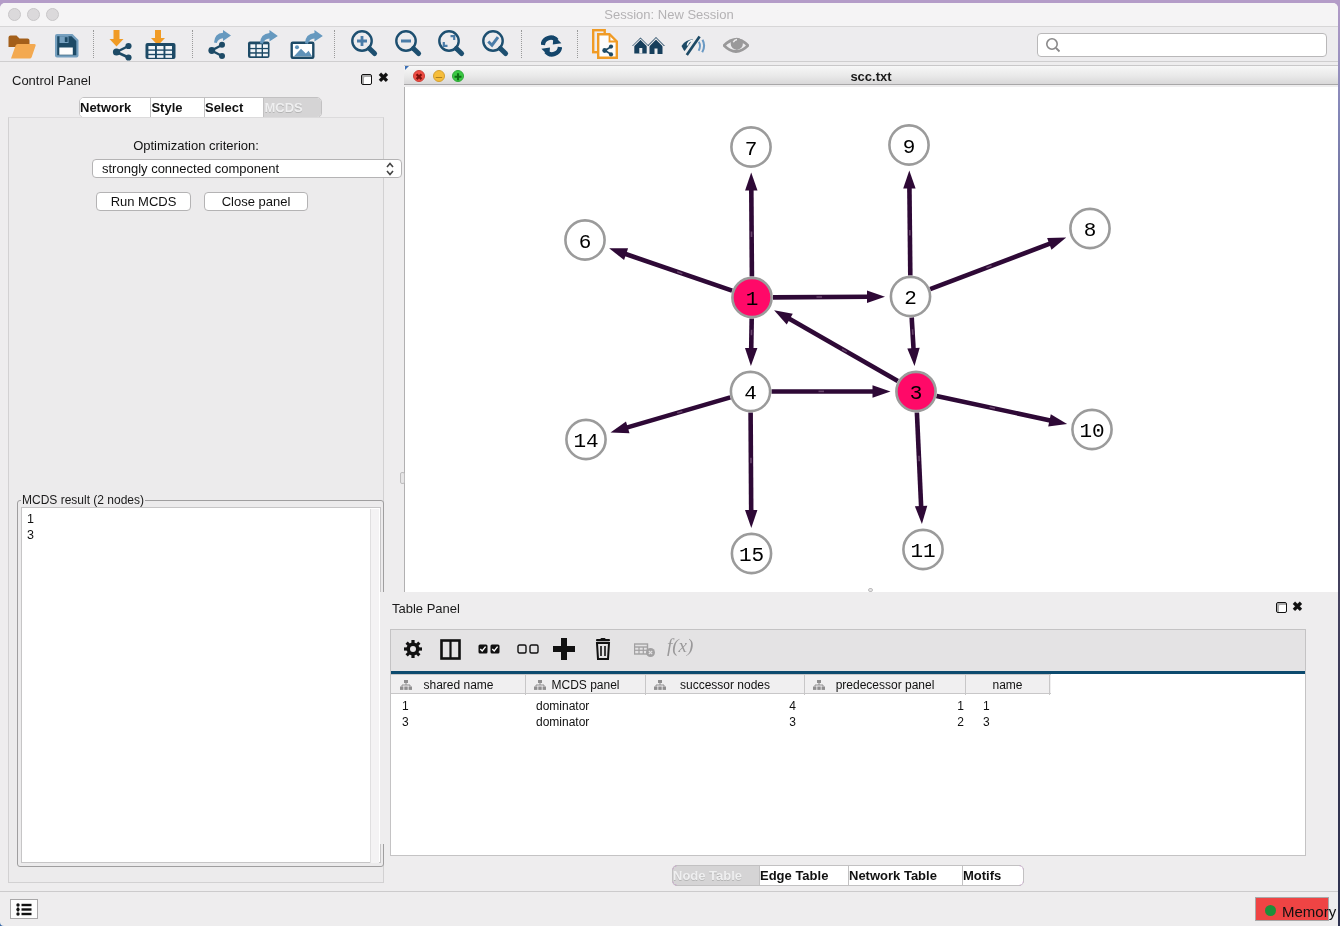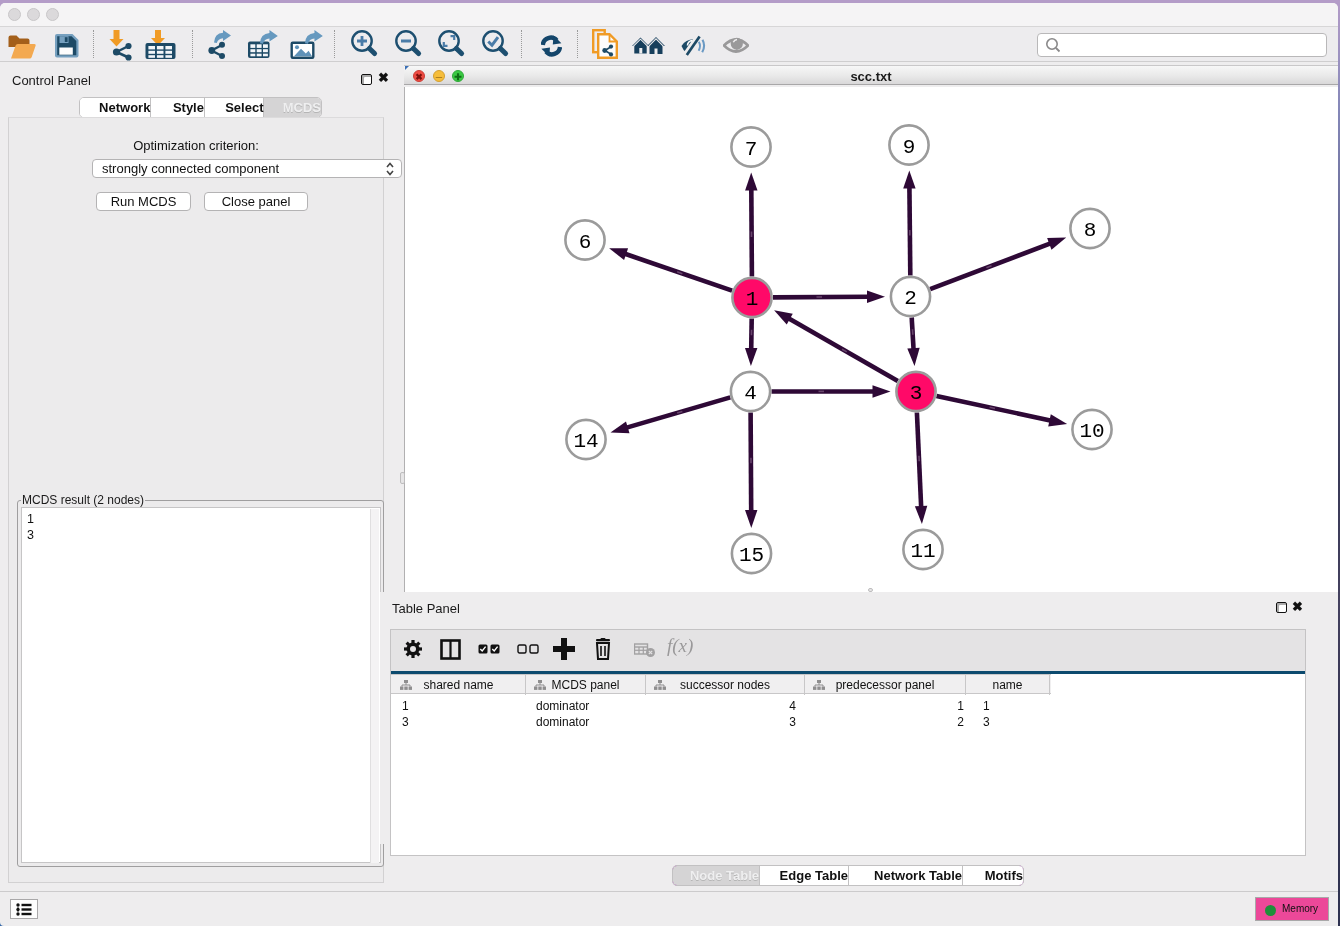--- a/index.html
+++ b/index.html
@@ -15,21 +15,21 @@
 .tbsep { position:absolute; top:3px; height:28px; width:1px; border-left:1px dotted #9a9a9a; }
 .tbi { position:absolute; top:2px; }
 #searchbox { position:absolute; left:1037px; top:6px; width:290px; height:24px; background:#fff; border:1px solid #b9b8b9; border-radius:4px; }
 
 #cp { position:absolute; left:0; top:59px; width:392px; height:830px; background:#eeedee; }
 #cp-head { position:absolute; left:0; top:0; width:100%; height:30px; }
 #cp-title { position:absolute; left:12px; top:11px; font-size:13px; color:#1a1a1a; }
 .float-ic { position:absolute; top:6px; width:11px; height:11px; border:1.5px solid #111; border-radius:2px; background:#fff; box-shadow:2px 2px 0 #aaa inset; }
 .close-ic { position:absolute; top:3px; font-size:13px; color:#111; font-weight:bold; }
 .tabbar { position:absolute; display:flex; border:1px solid #c2c1c2; border-radius:5px; overflow:hidden; background:#fff; }
-.tab { font-size:13px; color:#111; text-align:right; padding:2px 0; border-right:1px solid #c2c1c2; background:#fff; font-weight:700; }
+.tab { font-size:13px; color:#111; text-align:left; padding:2px 0; border-right:1px solid #c2c1c2; background:#fff; font-weight:700; }
 .tab:last-child { border-right:none; }
 .tab.sel { background:#d5d4d5; color:#efeff0; text-shadow:0 1px 0 #b5b5b5; }
 #cp-body { position:absolute; left:8px; top:55px; width:376px; height:766px; background:#ecebec; border:1px solid #d2d1d2; border-top:1px solid #dcdbdc; }
 #optlabel { position:absolute; left:0; top:20px; width:100%; text-align:center; font-size:13px; color:#111; }
 #combo { position:absolute; left:36px; top:41px; width:310px; height:19px; background:#fff; border:1px solid #b4b3b4; border-radius:4px; font-size:13px; color:#111; line-height:17px; padding-left:9px;margin-left:47px; }
 .btn { position:absolute; top:74px; height:19px; background:#fff; border:1px solid #b4b3b4; border-radius:4px; font-size:13px; color:#111; text-align:center; line-height:17px; }
 #fieldset { position:absolute; left:8px; top:375px; width:367px; height:374px; border:1px solid #9f9e9f; border-radius:3px; }
 #fieldset legend { font-size:12px; color:#1a1a1a; margin-left:3px; padding:0 1px; }
 #resultarea { position:absolute; left:3px; top:0px; width:360px; height:356px; background:#fff; border:1px solid #c6c5c6; }
 #resultarea .sb { position:absolute; right:1px; top:1px; width:9px; height:354px; background:#f4f3f4; border-left:1px solid #e0dfe0; }
@@ -50,33 +50,34 @@
 #tbl { position:absolute; left:0; top:44px; width:100%; bottom:0; font-size:12px; color:#111; }
 .hrow { position:absolute; left:0; top:0px; height:20px; background:#f0eff0; border-top:1px solid #c8c7c8; border-bottom:1px solid #c8c7c8; }
 .hcell { position:absolute; top:0; height:20px; border-right:1px solid #c8c7c8; text-align:center; line-height:20px; font-size:12px; color:#111; }
 .drow { position:absolute; font-size:12px; color:#111; }
 
 #bottabs { position:absolute; left:292px; top:273px; display:flex; border:1px solid #c2c1c2; border-radius:5px; overflow:hidden; background:#a21caf; }
 #bottabs .tab { padding:2px 0; }
 
 #status { position:absolute; left:0; top:888px; width:1338px; height:31px; background:#eeedee; border-top:1px solid #cccbcc; }
 #listbtn { position:absolute; left:10px; top:7px; width:28px; height:20px; background:#fdfdfd; border:1px solid #a9a8a9; }
-#membtn { position:absolute; right:9px; top:5px; width:74px; height:24px; background:#ec4899; border:1px solid #a9a8a9; font-size:10px; color:#111; }
+#membtn { position:absolute; right:9px; top:5px; width:74px; height:24px; background:#ef4444; border:1px solid #a9a8a9; font-size:15px; color:#111; }
 #membtn .dot { position:absolute; left:9px; top:6.5px; width:11px; height:11px; background:#1e8f3a; border-radius:50%; }
 #membtn .lbl { position:absolute; left:26px; top:5px; }
 </style>
 </head>
 <body>
 <div id="rightstrip" style="position:absolute;right:0;top:0;width:3px;height:926px;background:linear-gradient(#b49cc8 0%,#8487b8 12%,#6a6c96 25%,#4a4a6e 38%,#3a3a58 52%,#44415f 65%,#333350 80%,#2e3250 100%);"></div>
 <div id="blcorner" style="position:absolute;left:0;top:920px;width:5px;height:6px;background:#3568a8;"></div>
 <div id="app">
   <div id="titlebar">
     <div class="tl" style="left:8px;"></div>
     <div class="tl" style="left:27px;"></div>
     <div class="tl" style="left:46px;"></div>
+    <div id="titletext">Session: New Session</div>
   </div>
   <div id="toolbar">
     <svg class="tbi" style="left:8px;top:7px;" width="28" height="26" viewBox="0 0 28 26">
         <path d="M0.5,21 L0.5,3.5 Q0.5,1.5 2.5,1.5 L8.5,1.5 L11.5,4.5 L19.5,4.5 Q21.5,4.5 21.5,6.5 L21.5,13 L0.5,13 Z" fill="#a35f1a"></path>
         <path d="M3,24.5 L7.6,11.5 Q8.1,10 9.7,10 L26.2,10 Q28.2,10 27.5,12 L23.7,23 Q23.2,24.5 21.6,24.5 Z" fill="#f3a950"></path>
       </svg>
     <svg class="tbi" style="left:54px;top:6px;" width="25" height="25" viewBox="0 0 25 25">
         <path d="M1,3 Q1,1 3,1 L18.5,1 L24.5,7 L24.5,22.5 Q24.5,24.5 22.5,24.5 L3,24.5 Q1,24.5 1,22.5 Z" fill="#76a0bf"></path>
         <path d="M3.2,3.2 L17.6,3.2 L22.3,7.9 L22.3,22.3 L3.2,22.3 Z" fill="#1d4a66"></path>
         <rect x="5.5" y="3.2" width="9" height="6.8" fill="#76a0bf"></rect>

